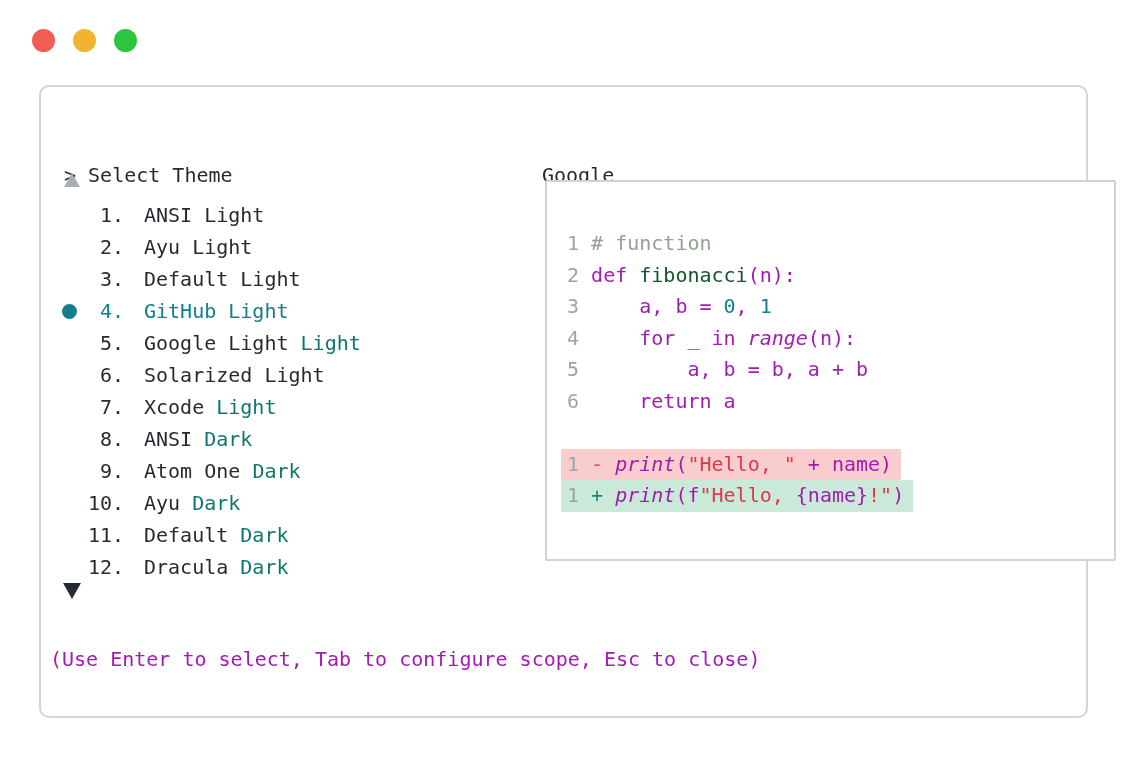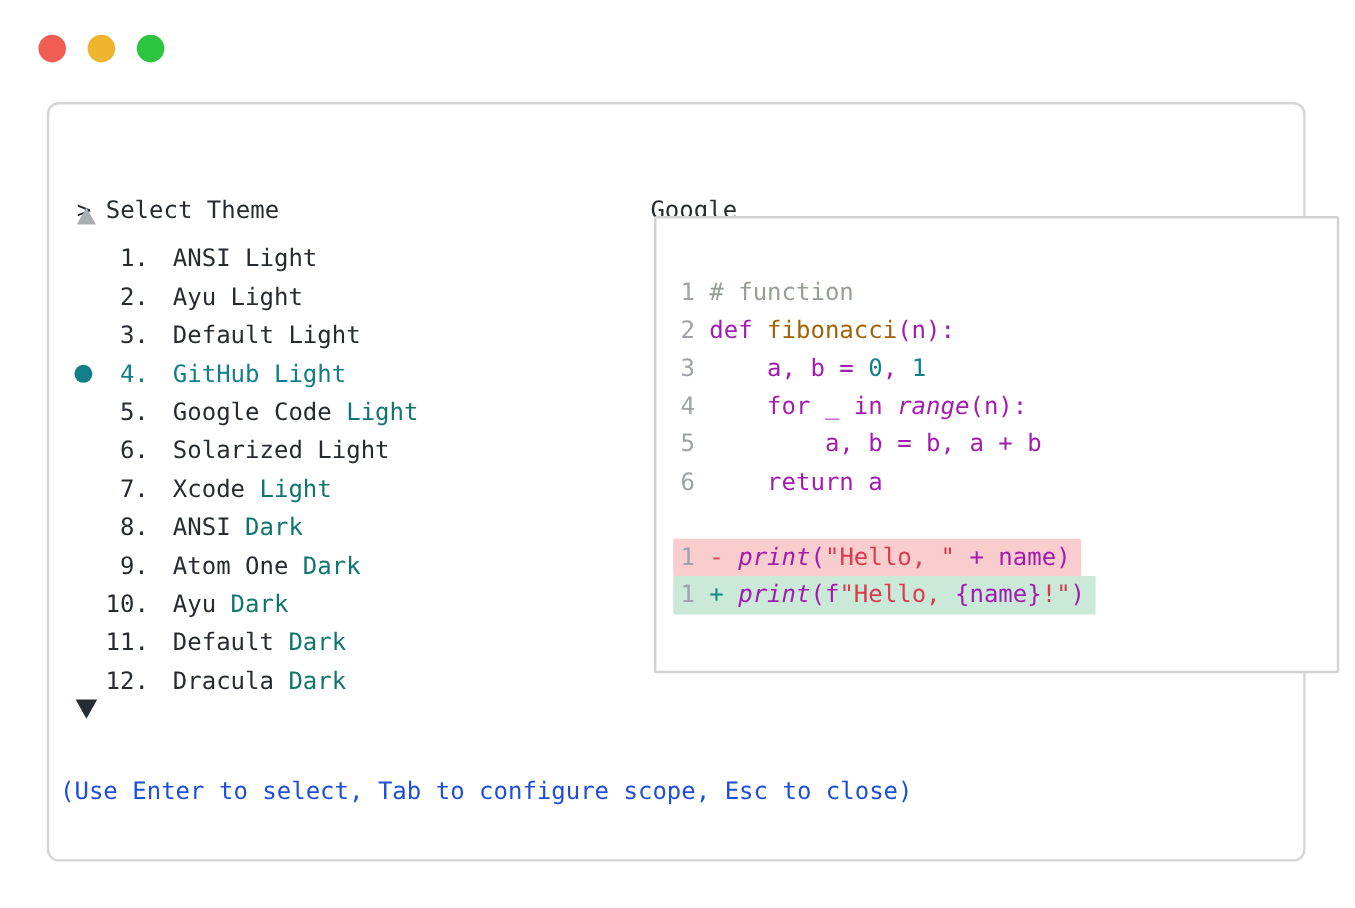--- a/index.html
+++ b/index.html
@@ -39,31 +39,31 @@
   
   .panel{
     position:absolute;left:504px;top:93px;width:571px;height:381px;
     border:2px solid #d2d2d2;border-radius:2px;background:#ffffff;box-sizing:border-box;
   }
   .code{position:absolute;left:20px;top:46px;font-size:20px;line-height:31.5px;white-space:pre;}
   .cline{height:31.5px;}
   .gutter{color:#9da3a8;}
   .tk-code{color:#a21caf;}
   .tk-comment{color:#93a093;}
-  .tk-func{color:#a16207;}
+  .tk-func{color:#14532d;}
   .tk-num{color:#10808c;}
   .tk-call{color:#a21caf;font-style:italic;}
   .tk-str{color:#d93a4d;}
   .tk-minus{color:#dd4455;}
   .tk-plus{color:#14897e;}
   .diff-bg{display:inline-block;margin-left:-6px;padding:0 9px 0 6px;border-radius:1px;}
   .diff-removed{background:#f9cdcd;}
   .diff-added{background:#cbe9d9;}
   
-  .footer{position:absolute;left:9px;top:560px;font-size:20px;color:#1d4ed8;white-space:pre;}
+  .footer{position:absolute;left:9px;top:560px;font-size:20px;color:#a21caf;white-space:pre;}
 </style>
 </head>
 <body>
 
 <div class="traffic">
   <div class="dot" id="dot-0" style="background: rgb(242, 93, 83);"></div>
   <div class="dot" id="dot-1" style="background: rgb(240, 180, 46);"></div>
   <div class="dot" id="dot-2" style="background: rgb(45, 197, 63);"></div>
 </div>
 
@@ -71,21 +71,21 @@
   <div class="hdr" id="select-header">&gt; Select Theme</div>
   <div class="hdr" id="preview-label">Google</div>
 
   <div class="tri" id="scroll-up"></div>
 
   <div class="list" id="theme-list">
       <div class="row"><span class="bullet"></span><span class="num">1.</span><span></span><span class="label"><span>ANSI Light</span></span></div>
       <div class="row"><span class="bullet"></span><span class="num">2.</span><span></span><span class="label"><span>Ayu Light</span></span></div>
       <div class="row"><span class="bullet"></span><span class="num">3.</span><span></span><span class="label"><span>Default Light</span></span></div>
       <div class="row selected"><span class="bullet" style="background: rgb(17, 126, 138);"></span><span class="num">4.</span><span></span><span class="label"><span>GitHub Light</span></span></div>
-      <div class="row"><span class="bullet"></span><span class="num">5.</span><span></span><span class="label"><span>Google Code </span><span class="dim">Light</span></span></div>
+      <div class="row"><span class="bullet"></span><span class="num">5.</span><span></span><span class="label"><span>Google Light </span><span class="dim">Light</span></span></div>
       <div class="row"><span class="bullet"></span><span class="num">6.</span><span></span><span class="label"><span>Solarized Light</span></span></div>
       <div class="row"><span class="bullet"></span><span class="num">7.</span><span></span><span class="label"><span>Xcode </span><span class="dim">Light</span></span></div>
       <div class="row"><span class="bullet"></span><span class="num">8.</span><span></span><span class="label"><span>ANSI </span><span class="dim">Dark</span></span></div>
       <div class="row"><span class="bullet"></span><span class="num">9.</span><span></span><span class="label"><span>Atom One </span><span class="dim">Dark</span></span></div>
       <div class="row"><span class="bullet"></span><span class="num">10.</span><span></span><span class="label"><span>Ayu </span><span class="dim">Dark</span></span></div>
       <div class="row"><span class="bullet"></span><span class="num">11.</span><span></span><span class="label"><span>Default </span><span class="dim">Dark</span></span></div>
       <div class="row"><span class="bullet"></span><span class="num">12.</span><span></span><span class="label"><span>Dracula </span><span class="dim">Dark</span></span></div>
     </div>
 
   <div class="tri" id="scroll-down"></div>

